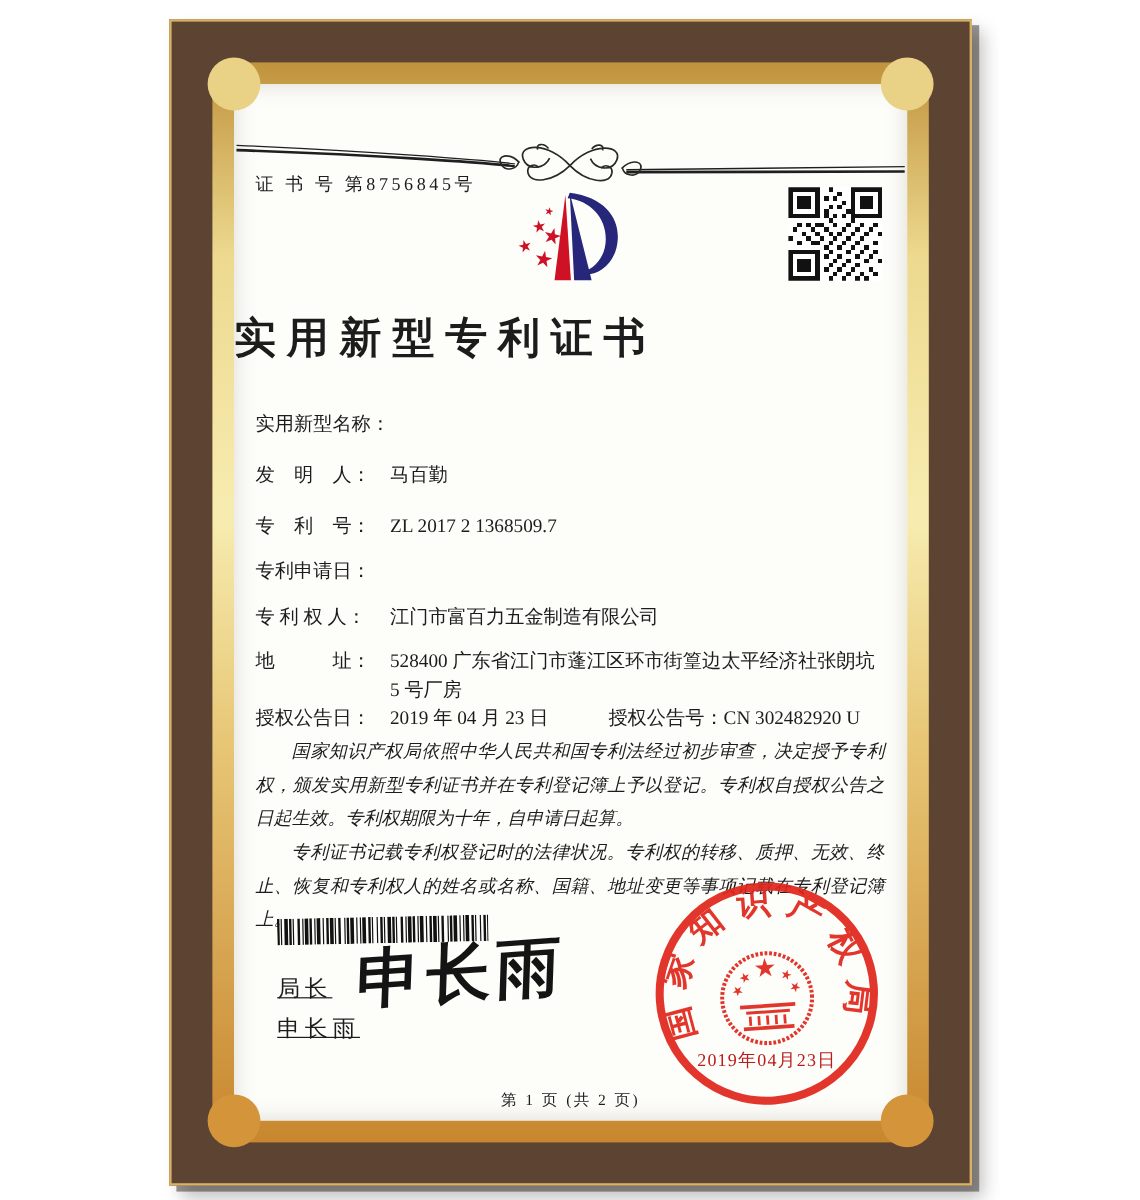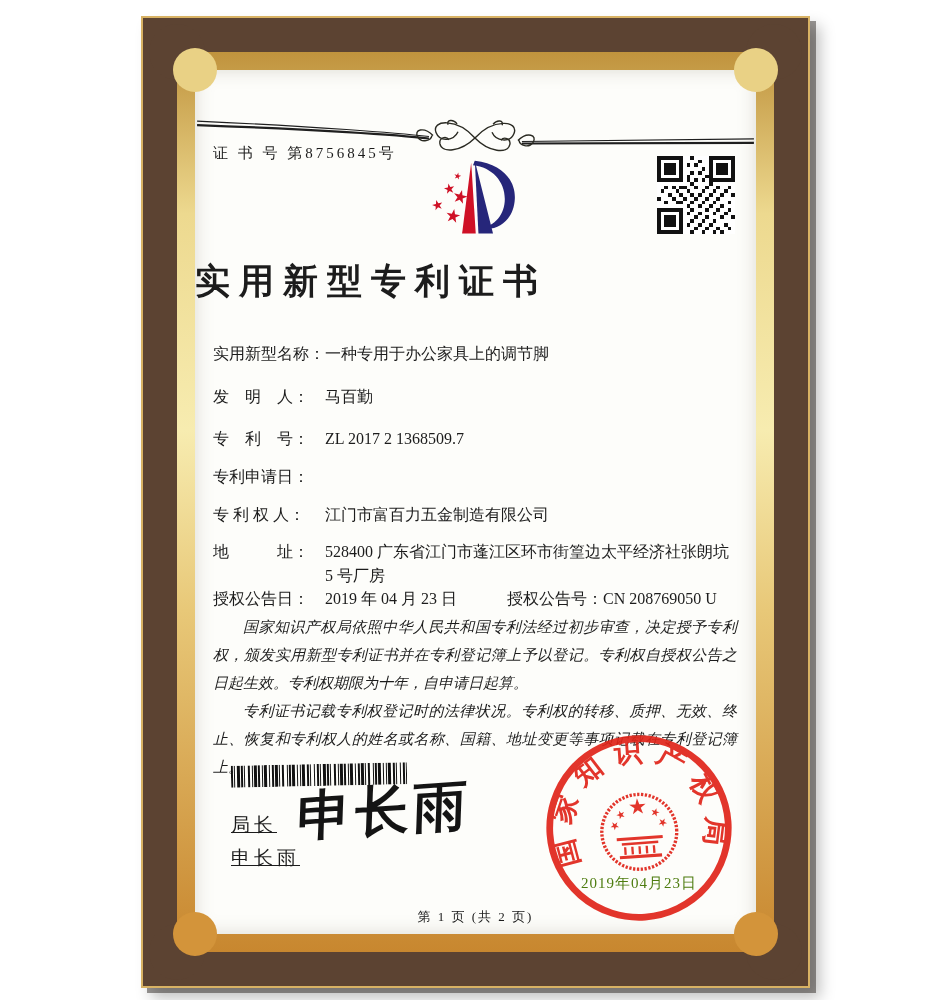--- a/index.html
+++ b/index.html
@@ -41,21 +41,21 @@
     font-style:italic;text-align:justify;font-family:Liberation Serif, serif;}
   .paras p{margin:0;text-indent:2em;}
   .barcode{position:absolute;left:36px;top:694px;width:176px;height:22px;transform:rotate(-1.2deg);}
   .director{position:absolute;left:36px;top:738px;font-family:"Liberation Sans","DejaVu Sans",sans-serif;
     font-size:19px;letter-spacing:4px;line-height:33px;text-decoration:underline;}
   .signature{position:absolute;left:102px;top:704px;width:210px;
     font-family:"DejaVu Sans",sans-serif;font-size:54px;font-weight:bold;
     transform:rotate(-4deg) skewX(-6deg);letter-spacing:4px;color:#141414;}
   .seal{position:absolute;left:348px;top:662px;width:192px;height:192px;transform:rotate(-4deg);}
   .seal-date{position:absolute;left:348px;top:804px;width:192px;text-align:center;
-    font-size:15px;letter-spacing:1px;color:#4d7c0f;}
+    font-size:15px;letter-spacing:1px;color:#b91c1c;}
   .footer{position:absolute;left:0;top:838px;width:100%;text-align:center;font-size:13px;letter-spacing:2px;font-family:Liberation Serif, serif;}
 </style>
 </head>
 <body>
 
 <div class="stage">
   <div class="frame">
     <div class="gold-band">
       <div class="corner brown tl"></div>
       <div class="corner brown tr"></div>
@@ -118,21 +118,20 @@
               <path d="M8 6h1v1H8z M10 6h1v1h-1z M12 6h1v1h-1z M6 8h1v1H6z M6 10h1v1H6z M6 12h1v1H6z"></path>
               <path d="M9 0h1v1H9z M11 1h1v1h-1z M8 2h1v1H8z M10 2h1v1h-1z M12 3h1v1h-1z M9 4h1v1H9z M11 4h1v1h-1z M8 5h1v1H8z M13 5h1v1h-1z M9 7h1v1H9z M14 7h1v1h-1z M2 8h1v1H2z M4 8h1v1H4z M7 8h1v1H7z M10 8h1v1h-1z M13 8h1v1h-1z M16 8h1v1h-1z M19 8h1v1h-1z M1 9h1v1H1z M5 9h1v1H5z M8 9h1v1H8z M12 9h1v1h-1z M15 9h1v1h-1z M18 9h1v1h-1z M3 10h1v1H3z M6 10h1v1H6z M9 10h1v1H9z M11 10h1v1h-1z M14 10h1v1h-1z M17 10h1v1h-1z M20 10h1v1h-1z M0 11h1v1H0z M4 11h1v1H4z M7 11h1v1H7z M10 11h1v1h-1z M13 11h1v1h-1z M16 11h1v1h-1z M2 12h1v1H2z M5 12h1v1H5z M9 12h1v1H9z M12 12h1v1h-1z M15 12h1v1h-1z M19 12h1v1h-1z M8 13h1v1H8z M11 13h1v1h-1z M14 13h1v1h-1z M17 13h1v1h-1z M9 14h1v1H9z M13 14h1v1h-1z M16 14h1v1h-1z M19 14h1v1h-1z M8 15h1v1H8z M11 15h1v1h-1z M15 15h1v1h-1z M18 15h1v1h-1z M10 16h1v1h-1z M13 16h1v1h-1z M17 16h1v1h-1z M20 16h1v1h-1z M9 17h1v1H9z M12 17h1v1h-1z M15 17h1v1h-1z M8 18h1v1H8z M11 18h1v1h-1z M14 18h1v1h-1z M18 18h1v1h-1z M10 19h1v1h-1z M13 19h1v1h-1z M16 19h1v1h-1z M19 19h1v1h-1z M9 20h1v1H9z M12 20h1v1h-1z M15 20h1v1h-1z M17 20h1v1h-1z"></path>
             </g>
           </svg>
 
           <div class="title">实用新型专利证书</div>
 
           <div class="rows">
             <div class="row r1">
               <span class="lbl">实用新型名称：</span>
-              <span class="val">一种专用于办公家具上的调节脚</span>
             </div>
             <div class="row r2">
               <span class="lbl">发　明　人：</span>
               <span class="val">马百勤</span>
             </div>
             <div class="row r3">
               <span class="lbl">专　利　号：</span>
               <span class="val">ZL 2017 2 1368509.7</span>
             </div>
             <div class="row r4">
@@ -146,21 +145,21 @@
               <span class="lbl">地　　　址：</span>
               <span class="val">528400 广东省江门市蓬江区环市街篁边太平经济社张朗坑 5 号厂房</span>
             </div>
             <div class="row r7">
               <span class="pair">
                 <span class="lbl">授权公告日：</span>
                 <span>2019 年 04 月 23 日</span>
               </span>
               <span class="pair second">
                 <span>授权公告号：</span>
-                <span>CN 208769050 U</span>
+                <span>CN 302482920 U</span>
               </span>
             </div>
           </div>
 
           <div class="paras">
             <p>国家知识产权局依照中华人民共和国专利法经过初步审查，决定授予专利权，颁发实用新型专利证书并在专利登记簿上予以登记。专利权自授权公告之日起生效。专利权期限为十年，自申请日起算。</p>
             <p>专利证书记载专利权登记时的法律状况。专利权的转移、质押、无效、终止、恢复和专利权人的姓名或名称、国籍、地址变更等事项记载在专利登记簿上。</p>
           </div>
 
           <svg class="barcode" viewBox="0 0 176 22" preserveAspectRatio="none">

